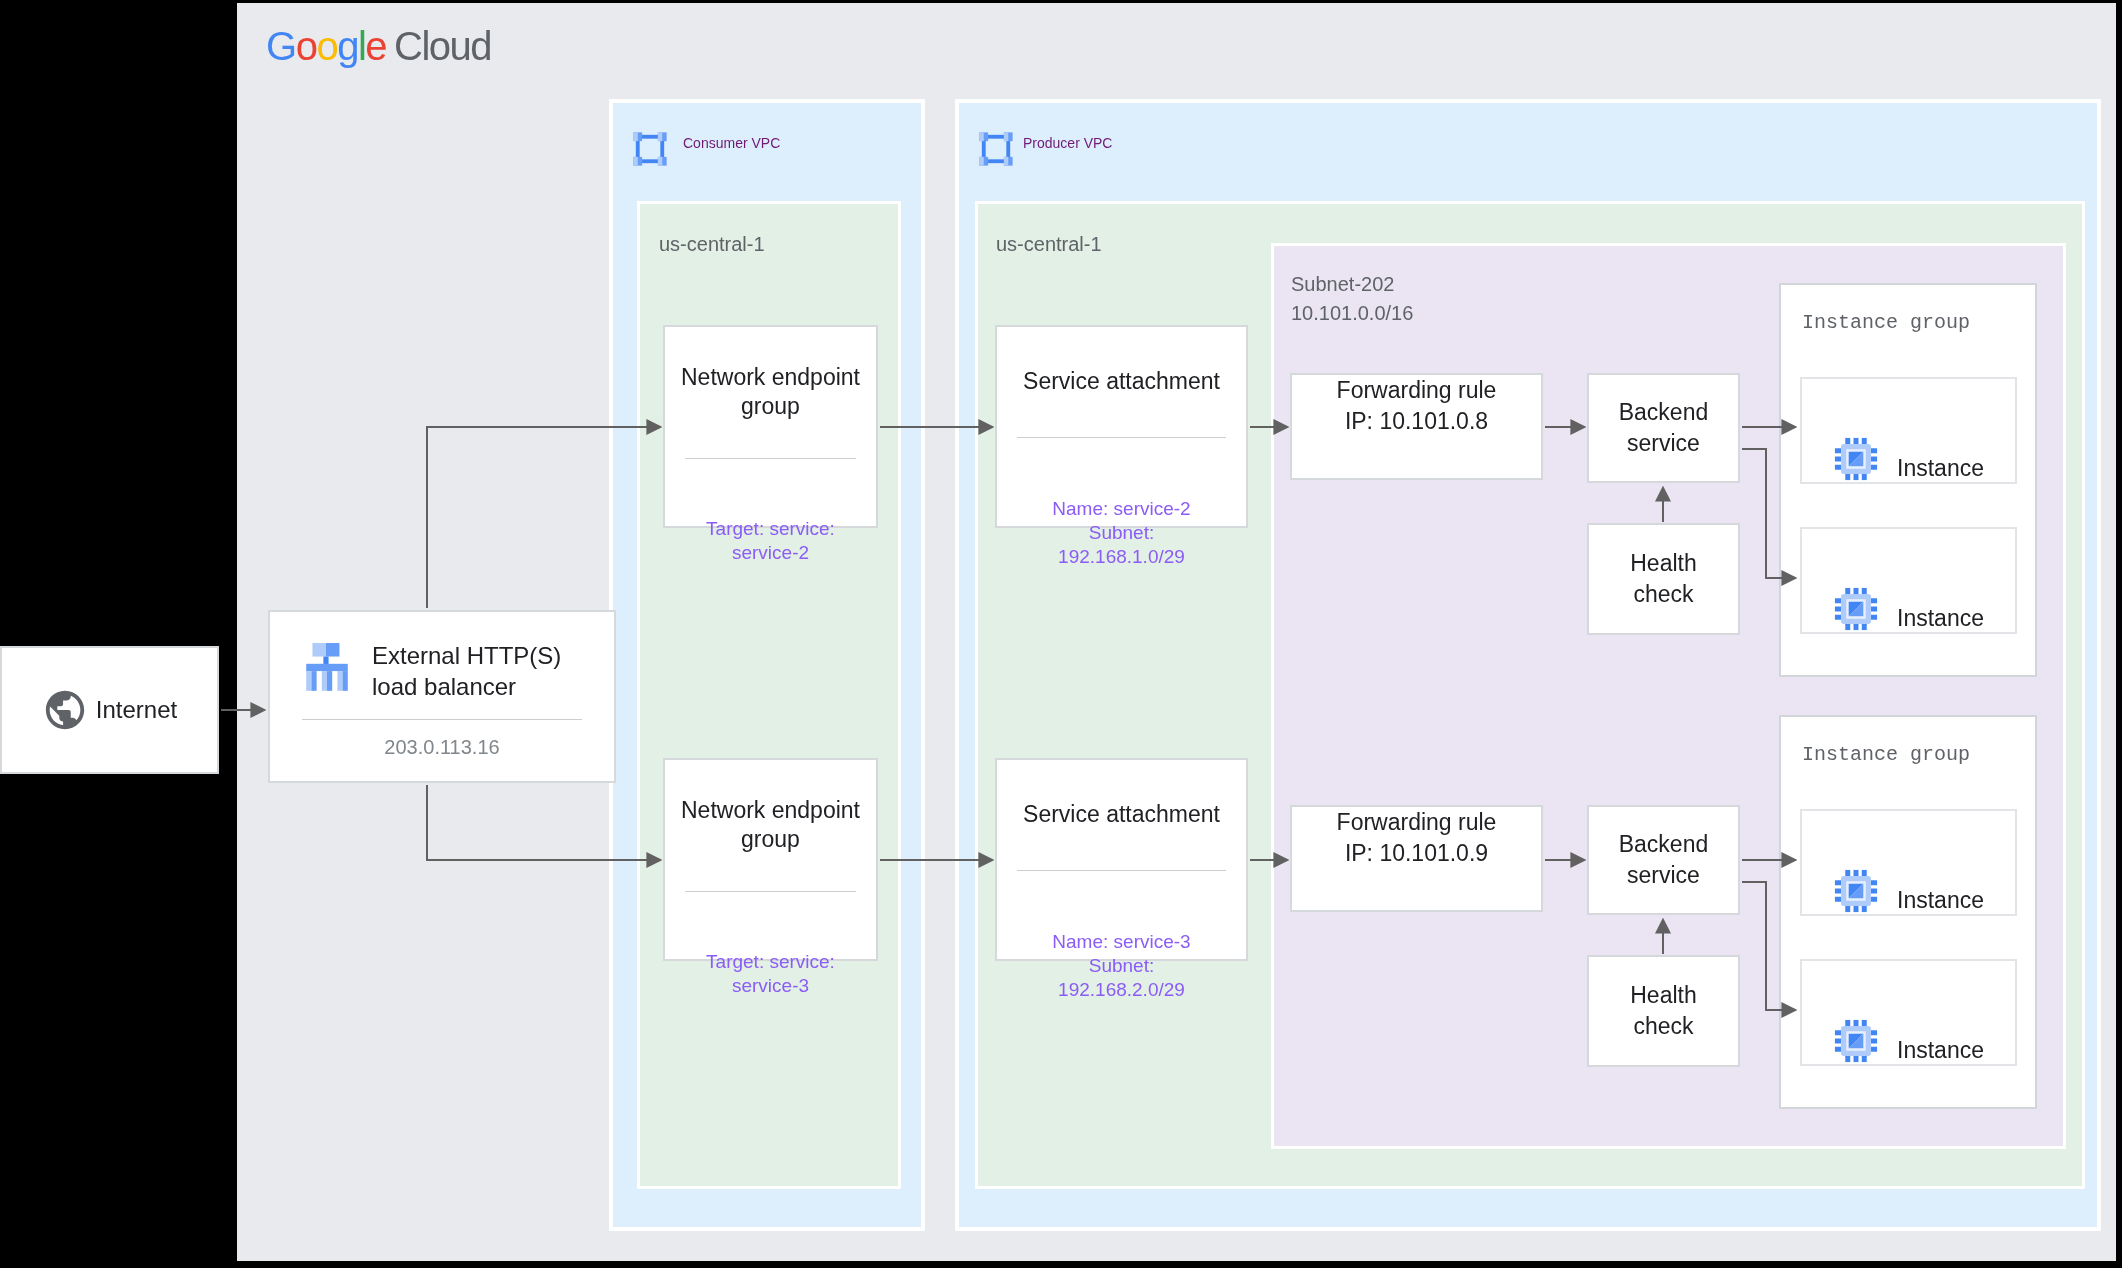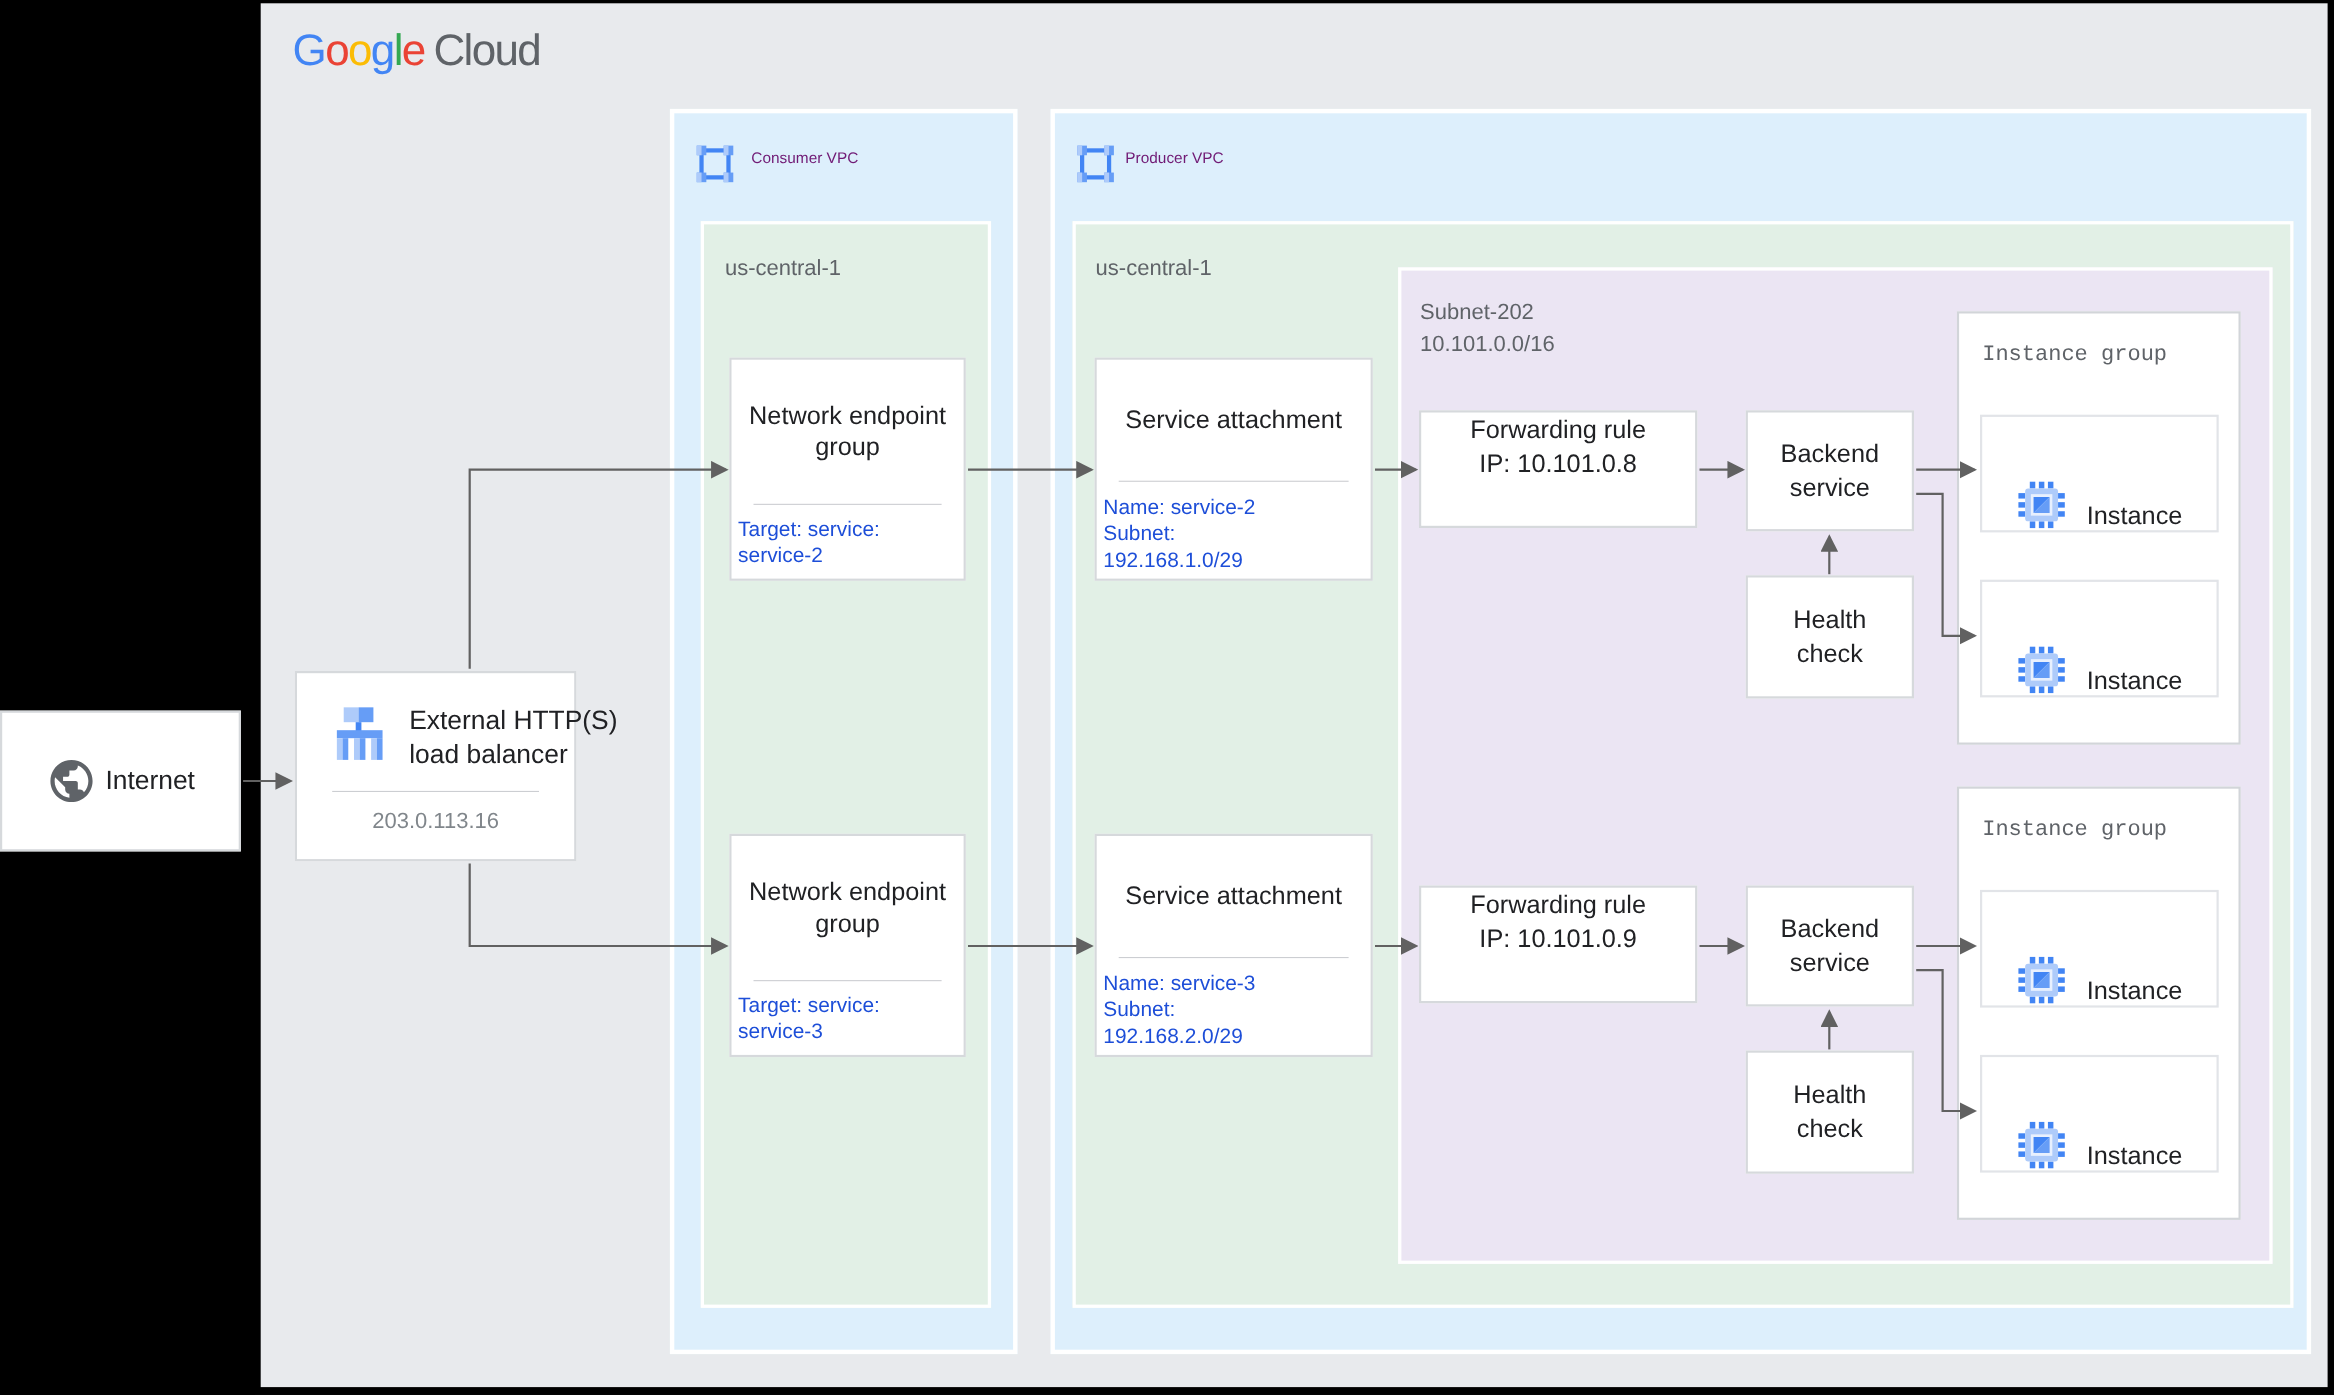--- a/index.html
+++ b/index.html
@@ -14,21 +14,21 @@
   
   .vpc{background:#ddeffc;border:4px solid #fff;box-sizing:border-box;}
   .region{position:absolute;background:#e2f0e6;border:3px solid #fff;box-sizing:border-box;}
   .subnet{background:#ebe5f3;border:3px solid #fff;box-sizing:border-box;}
   .vpc-label{position:absolute;font-size:14px;color:#701a75;}
   .lbl20{font-size:20px;color:#5f6368;}
   
   .box{position:absolute;background:#fff;border:2px solid #d6d9dc;box-sizing:border-box;}
   .card-title{position:absolute;left:8px;right:8px;text-align:center;font-size:23px;color:#202124;line-height:1.25;}
   .card-hr{position:absolute;left:20px;right:20px;height:1px;background:#ccced2;}
-  .card-sub{position:absolute;left:6px;right:6px;font-size:19px;color:#1d4ed8;line-height:1.27;}
+  .card-sub{position:absolute;left:6px;right:6px;text-align:center;font-size:19px;color:#8b5cf6;line-height:1.27;margin-top:47px;}
   .flex-center{display:flex;align-items:center;justify-content:flex-start;text-align:center;
                font-size:23px;color:#202124;line-height:1.35;}
   .inst{position:absolute;width:217px;height:107px;background:#fff;border:2px solid #e2e4e8;box-sizing:border-box;
         display:flex;align-items:flex-end;justify-content:center;gap:18px;font-size:23px;color:#202124;}
   .ig-label{position:absolute;left:21px;top:26px;font-family:Liberation Mono, monospace;}
   .internet-box{display:flex;align-items:center;justify-content:center;gap:8px;font-size:24px;color:#202124;}
   .lb-title{position:absolute;left:102px;top:28px;width:212px;font-size:24px;color:#202124;line-height:1.3;}
   .lb-ip{position:absolute;left:0;right:0;top:124px;text-align:center;font-size:20px;color:#80868b;}
   svg{display:block;}
   #wires{left:0;top:0;pointer-events:none;}
@@ -88,21 +88,21 @@
     </div>
   </div>
 
   <div class="box internet-box" style="left:0;top:646px;width:219px;height:128px">
     <svg width="46" height="46" viewBox="0 0 24 24">
       <path fill="#5f6368" d="M12 2C6.48 2 2 6.48 2 12s4.48 10 10 10 10-4.48 10-10S17.52 2 12 2zm-1 17.93c-3.95-.49-7-3.85-7-7.93 0-.62.08-1.21.21-1.79L9 15v1c0 1.1.9 2 2 2v1.93zm6.9-2.54c-.26-.81-1-1.39-1.9-1.39h-1v-3c0-.55-.45-1-1-1H8v-2h2c.55 0 1-.45 1-1V7h2c1.1 0 2-.9 2-2v-.41c2.93 1.19 5 4.06 5 7.41 0 2.08-.8 3.97-2.1 5.39z"></path>
     </svg>
     <span>Internet</span>
   </div>
 
-  <div class="box" style="left:268px;top:610px;width:256px;height:173px">
+  <div class="box" style="left:268px;top:610px;width:348px;height:173px">
     <svg class="abs" style="left:32px;top:30px" width="50" height="54" viewBox="0 0 48 52">
       <rect x="10" y="1" width="13" height="13" fill="#aecbfa"></rect>
       <rect x="23" y="1" width="13" height="13" fill="#669df6"></rect>
       <rect x="20.5" y="14" width="5" height="8" fill="#4285f4"></rect>
       <rect x="4" y="21" width="40" height="7" fill="#669df6"></rect>
       <g>
           <rect x="4" y="28" width="5" height="19" fill="#aecbfa"></rect>
           <rect x="9" y="28" width="5" height="19" fill="#669df6"></rect>
          <rect x="19" y="28" width="5" height="19" fill="#aecbfa"></rect>
           <rect x="24" y="28" width="5" height="19" fill="#669df6"></rect>

